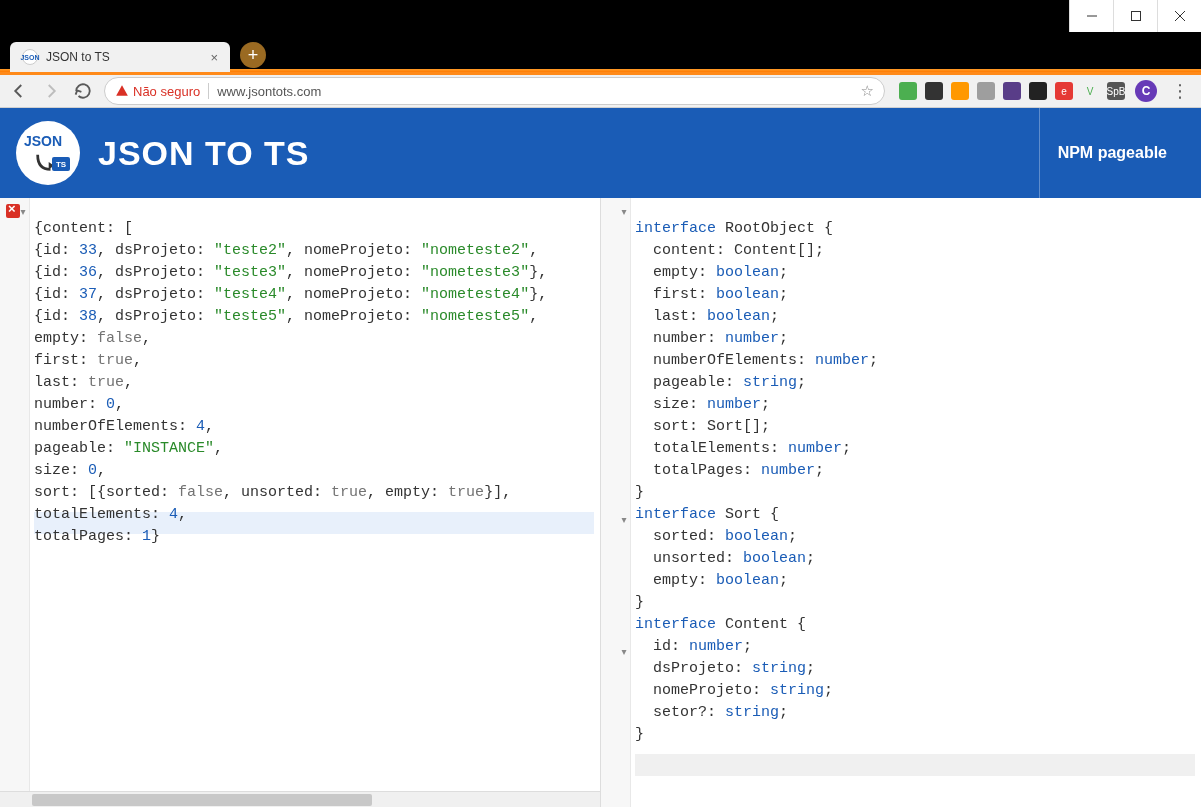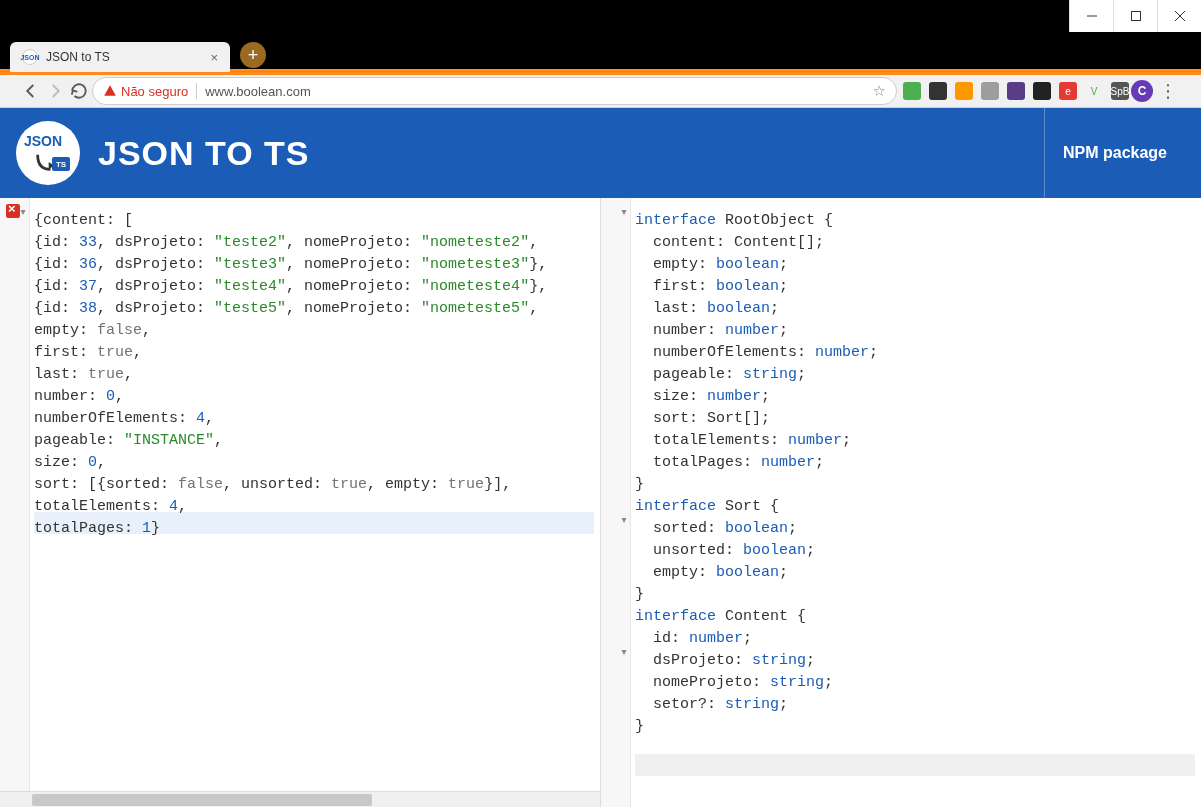--- a/index.html
+++ b/index.html
@@ -13,21 +13,21 @@
 
 
 .tabstrip { height: 40px; background: #000; display: flex; align-items: flex-end; padding-left: 10px; position: relative; }
 .orange-bar { position: absolute; left:0; right:0; bottom:0; height:3px; background: linear-gradient(#ff9d2a,#ff7a00); }
 .tab { height: 30px; background: #f1f1f1; border-radius: 6px 6px 0 0; display: flex; align-items: center; padding: 0 12px; min-width: 220px; gap: 8px; font-size: 12px; color: #333; position: relative; z-index: 2; }
 .tab .favicon { width:16px; height:16px; border-radius: 50%; background:#fff; display:inline-flex; align-items:center; justify-content:center; font-size:7px; font-weight:bold; color:#1a5cb6; border:1px solid #ccc; }
 .tab .tab-close { margin-left: auto; font-size:13px; color:#666; }
 .new-tab { width: 26px; height: 26px; border-radius: 50%; background: #9a6a22; color: #fff; display:flex; align-items:center; justify-content:center; margin-left: 10px; margin-bottom: 4px; font-size: 18px; line-height:1; position: relative; z-index:2; }
 
 
-.addrbar { height: 36px; background: #f1f1f1; border-bottom: 1px solid #d0d0d0; display: flex; align-items: center; padding: 0 20px; gap: 2px; border-top: 3px solid #ff8a1a; }
+.addrbar { height: 36px; background: #f1f1f1; border-bottom: 1px solid #d0d0d0; display: flex; align-items: center; padding: 0 8px; gap: 10px; border-top: 3px solid #ff8a1a; }
 .nav-icon { width: 22px; height: 22px; display:flex; align-items:center; justify-content:center; color:#5a5a5a; }
 .nav-icon.disabled { color:#bdbdbd; }
 .omnibox { flex:1; height: 28px; background:#fff; border:1px solid #ccc; border-radius:14px; display:flex; align-items:center; padding:0 10px; gap:8px; font-size:13px; color:#333; }
 .warn { color:#d93025; display:flex; align-items:center; gap:4px; font-size:13px; }
 .omnisep { width:1px; height:16px; background:#ccc; }
 .url-text { color:#555; }
 .star { margin-left:auto; color:#888; font-size:15px; }
 .ext-icons { display:flex; align-items:center; gap:8px; margin-left:4px; }
 .ext { width:18px; height:18px; border-radius:3px; display:flex; align-items:center; justify-content:center; font-size:10px; color:#fff; }
 .avatar { width:22px; height:22px; border-radius:50%; background:#673ab7; color:#fff; display:flex; align-items:center; justify-content:center; font-size:12px; font-weight:bold; }
@@ -41,21 +41,21 @@
 .logo-arrow { position:absolute; left:18px; top:30px; width:22px; height:22px; }
 .site-title { font-size:34px; font-weight:bold; letter-spacing:1px; }
 .header-links { margin-left:auto; display:flex; height:100%; }
 .header-link { display:flex; align-items:center; padding:0 18px; font-weight:bold; font-size:16px; border-left:1px solid rgba(255,255,255,0.3); }
 
 
 .editor-split { display:flex; height: calc(807px - 32px - 40px - 36px - 90px); background:#fff; }
 .pane { flex:1; position:relative; overflow:hidden; }
 .pane-left { border-right:1px solid #ddd; }
 .gutter { position:absolute; left:0; top:0; bottom:0; width:30px; background:#f7f7f7; border-right:1px solid #e8e8e8; }
-.code { position:absolute; left:34px; top:12px; right:6px; font-family: Consolas, "Courier New", monospace; font-size:15px; line-height:22px; white-space:pre; color:#333; }
+.code { position:absolute; left:34px; top:20px; right:6px; font-family: Consolas, "Courier New", monospace; font-size:15px; line-height:22px; white-space:pre; color:#333; }
 .tok-num { color:#1a5cb6; }
 .tok-str { color:#2a8a2a; }
 .tok-bool { color:#737373; }
 .tok-kw { color:#1a5cb6; }
 .err-icon { position:absolute; left:6px; top:6px; width:14px; height:14px; background:#d93025; border-radius:2px; }
 .err-icon::before { content:"×"; color:#fff; position:absolute; left:2px; top:-3px; font-size:13px; font-weight:bold; }
 .fold { position:absolute; left:18px; width:10px; text-align:center; color:#888; font-size:10px; }
 .current-line { position:absolute; left:34px; right:6px; height:22px; background:#e8f0fb; }
 .copy-btn { position:absolute; top:4px; right:6px; background:#fff; border:1px solid #3b82f6; color:#1a5cb6; font-size:15px; padding:6px 14px; border-radius:2px; }
 
@@ -113,21 +113,21 @@
       </svg>
     </div>
   <div class="omnibox">
     <span class="warn">
       <svg width="14" height="14" viewBox="0 0 24 24" fill="#d93025">
           <path d="M12 2 L22 20 L2 20 Z"></path>
         </svg>
       <span>Não seguro</span>
     </span>
     <span class="omnisep"></span>
-    <span class="url-text">www.boolean.com</span>
+    <span class="url-text">www.jsontots.com</span>
     <span class="star">☆</span>
   </div>
   <div class="ext-icons" id="ext-tray">
       <div class="ext" style="background: rgb(76, 175, 80);"></div>
       <div class="ext" style="background: rgb(51, 51, 51);"></div>
       <div class="ext" style="background: rgb(255, 152, 0);"></div>
       <div class="ext" style="background: rgb(158, 158, 158);"></div>
       <div class="ext" style="background: rgb(89, 61, 136);"></div>
       <div class="ext" style="background: rgb(34, 34, 34);"></div>
       <div class="ext" style="background: rgb(229, 57, 53);">e</div>
@@ -142,21 +142,21 @@
   <div class="logo">
     <span class="logo-json">JSON</span>
     <svg class="logo-arrow" viewBox="0 0 24 24">
         <path d="M4 4 Q4 20 18 20" fill="none" stroke="#333" stroke-width="3"></path>
         <polygon points="16,16 22,20 16,24" fill="#333" transform="translate(0 -4)"></polygon>
       </svg>
     <span class="logo-ts">TS</span>
   </div>
   <div class="site-title">JSON TO TS</div>
   <div class="header-links">
-    <div class="header-link">NPM package</div>
+    <div class="header-link">NPM pageable</div>
   </div>
 </div>
 
 <div class="editor-split">
   <div class="pane pane-left">
     <div class="gutter"></div>
     <div class="err-icon"></div>
     <div class="fold" style="top:8px">▾</div>
     <div id="left-highlight" class="current-line" style="top: 314px;"></div>
     <div class="code" id="left-code"><div><span>{</span><span>content: [</span></div><div><span>{id: </span><span class="tok-num">33</span><span>, dsProjeto: </span><span class="tok-str">"teste2"</span><span>, nomeProjeto: </span><span class="tok-str">"nometeste2"</span><span>,</span></div><div><span>{id: </span><span class="tok-num">36</span><span>, dsProjeto: </span><span class="tok-str">"teste3"</span><span>, nomeProjeto: </span><span class="tok-str">"nometeste3"</span><span>},</span></div><div><span>{id: </span><span class="tok-num">37</span><span>, dsProjeto: </span><span class="tok-str">"teste4"</span><span>, nomeProjeto: </span><span class="tok-str">"nometeste4"</span><span>},</span></div><div><span>{id: </span><span class="tok-num">38</span><span>, dsProjeto: </span><span class="tok-str">"teste5"</span><span>, nomeProjeto: </span><span class="tok-str">"nometeste5"</span><span>,</span></div><div><span>empty: </span><span class="tok-bool">false</span><span>,</span></div><div><span>first: </span><span class="tok-bool">true</span><span>,</span></div><div><span>last: </span><span class="tok-bool">true</span><span>,</span></div><div><span>number: </span><span class="tok-num">0</span><span>,</span></div><div><span>numberOfElements: </span><span class="tok-num">4</span><span>,</span></div><div><span>pageable: </span><span class="tok-str">"INSTANCE"</span><span>,</span></div><div><span>size: </span><span class="tok-num">0</span><span>,</span></div><div><span>sort: [{sorted: </span><span class="tok-bool">false</span><span>, unsorted: </span><span class="tok-bool">true</span><span>, empty: </span><span class="tok-bool">true</span><span>}],</span></div><div><span>totalElements: </span><span class="tok-num">4</span><span>,</span></div><div><span>totalPages: </span><span class="tok-num">1</span><span>}</span></div></div>

